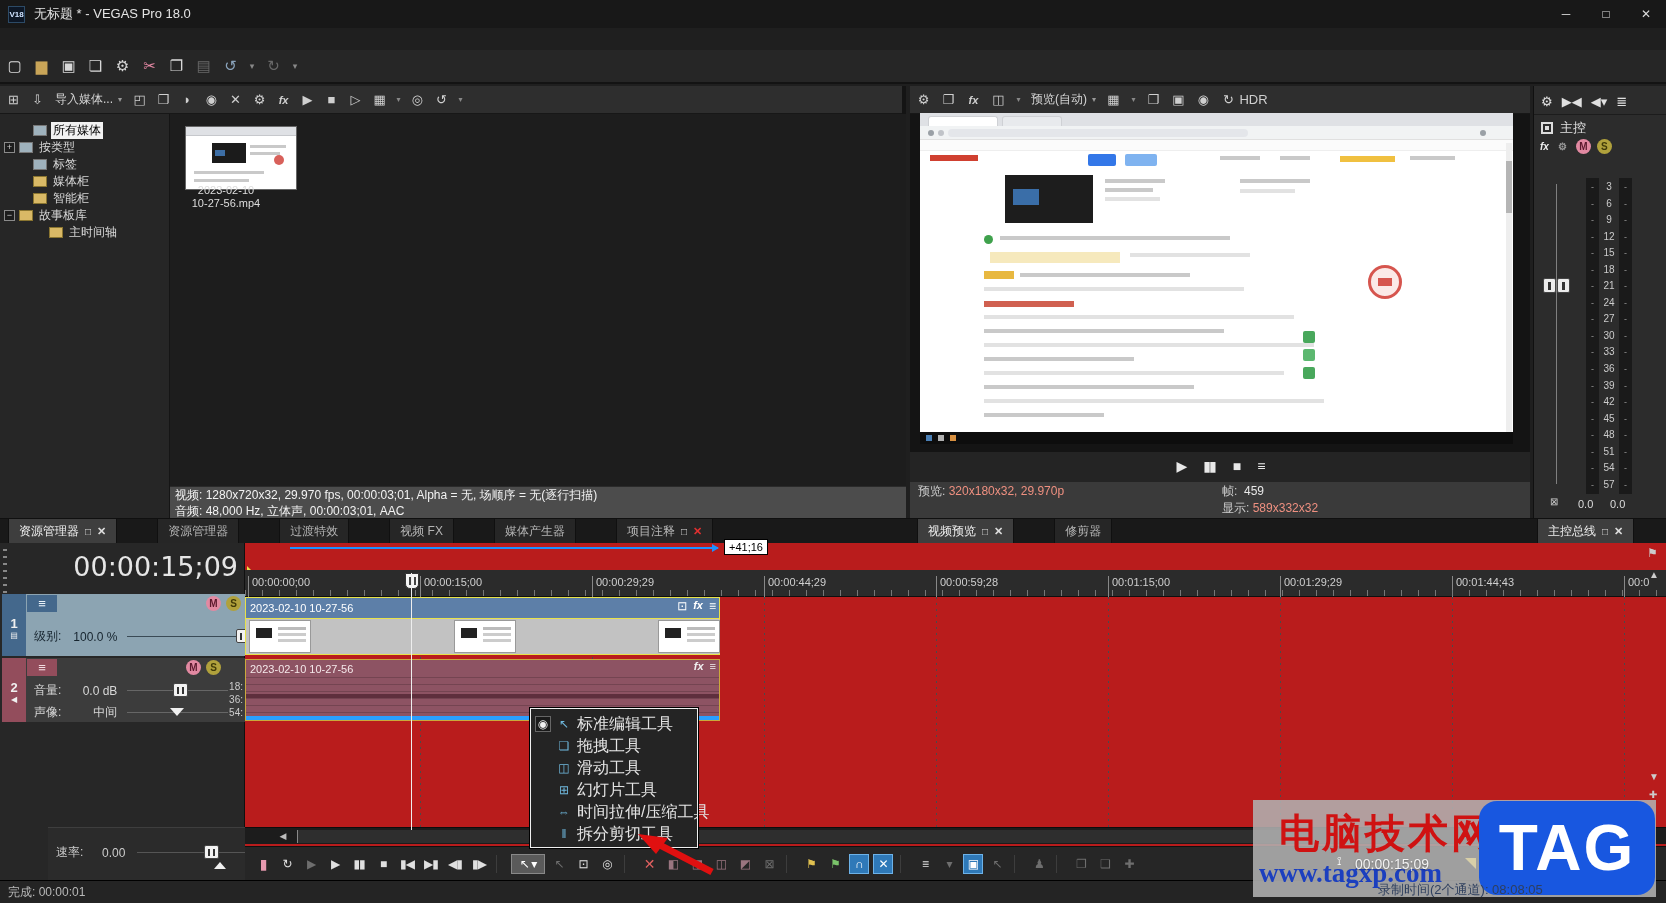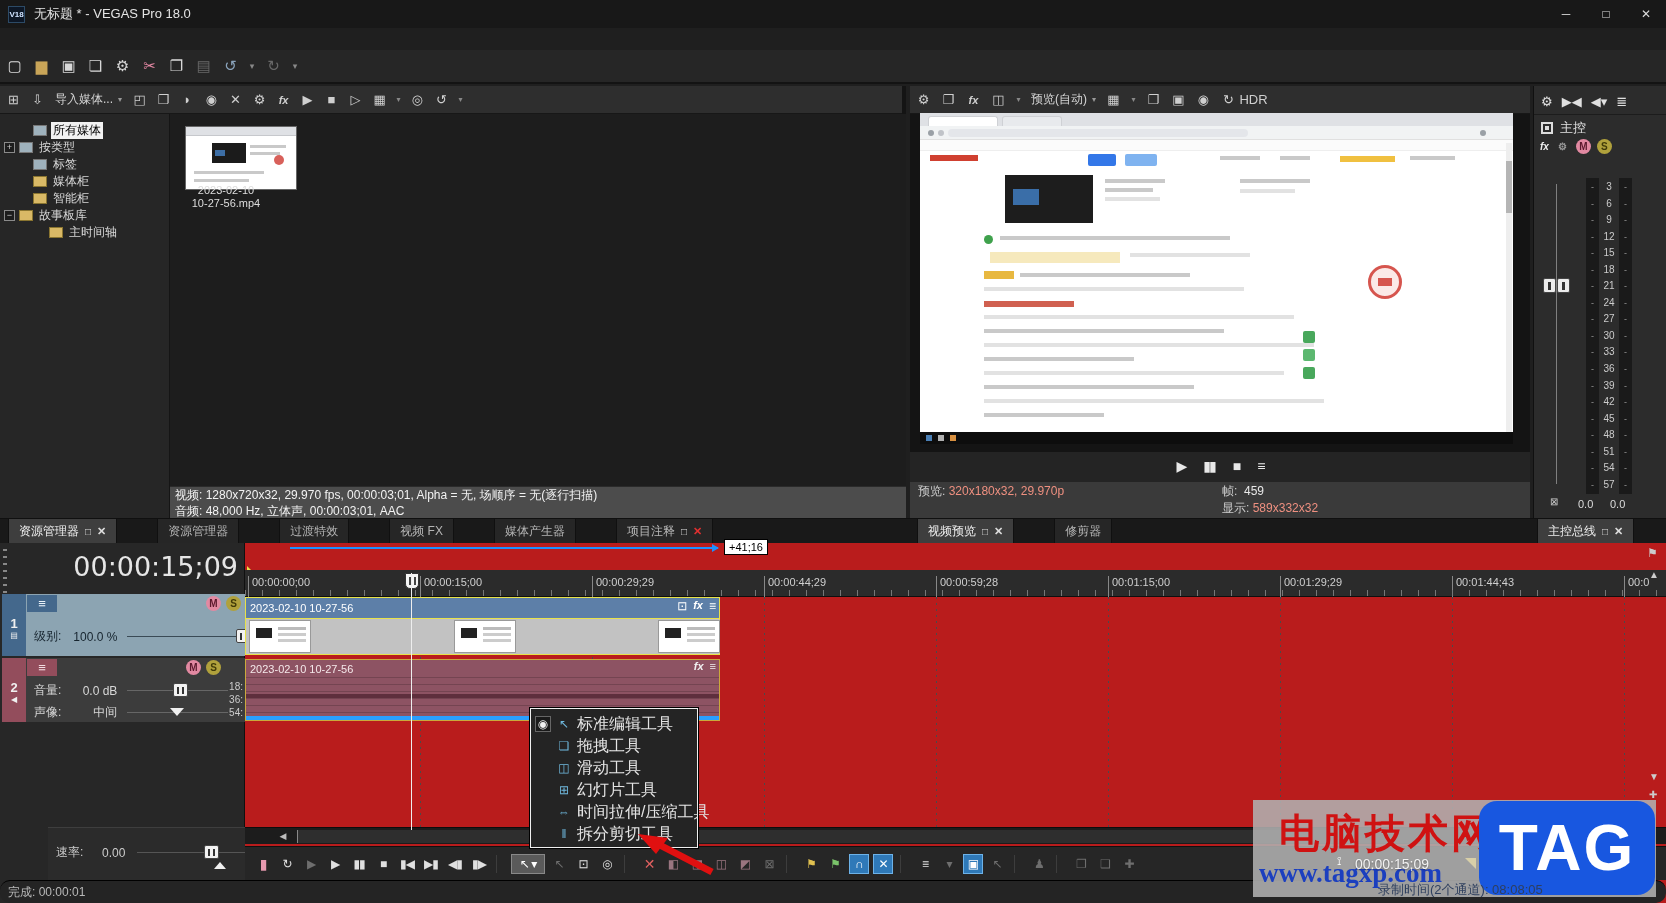--- a/index.html
+++ b/index.html
@@ -202,21 +202,21 @@
   .bt-ico.ic-pill-pink{color:#e79ab0;font-size:14px;}
   .bt-ico.ic-red{color:#e06060;font-size:14px;}
   .bt-ico.ic-dim{color:#6e6e6e;}
   .bt-ico.ic-dimpink{color:#9a7580;}
   .bt-ico.ic-yellow{color:#e0c050;}
   .bt-ico.ic-green{color:#7ac46a;}
   .bt-ico.ic-bluebox{background:#2f79b8;color:#fff;border:1px solid #6db2e8;}
   .bt-ico.tool-btn{background:#5a5a5a;border:1px solid #888;color:#fff;min-width:34px;}
 
   .status-bar{position:absolute;left:0;top:337px;width:1666px;height:23px;background:#242424;border-top:1px solid #000;
-              color:#b8b8b8;font-size:12px;line-height:22px;padding-left:8px;border-radius:10px;}
+              color:#b8b8b8;font-size:12px;line-height:22px;padding-left:8px;}
   .rate-panel{position:absolute;left:0;top:284px;width:245px;height:53px;background:#2b2b2b;border-top:1px solid #3e3e3e;margin-left:48px;}
   .rate-row{position:absolute;left:8px;top:16px;display:flex;align-items:center;width:230px;font-size:12px;color:#ccc;gap:6px;}
   .rate-tri{position:absolute;left:166px;top:34px;width:0;height:0;border-left:6px solid transparent;border-right:6px solid transparent;border-bottom:7px solid #f0f0f0;}
   .rgutter{position:absolute;color:#ccc;font-size:10px;}
 
   
   .watermark{position:absolute;left:1253px;top:800px;width:403px;height:97px;background:rgba(176,176,176,.88);z-index:40;}
   .wm-title{position:absolute;left:26px;top:6px;font-size:40px;font-weight:bold;color:#cf1212;letter-spacing:3px;
             font-family:"Liberation Serif",serif;}
   .wm-url{position:absolute;left:6px;top:58px;font-size:27px;font-weight:bold;color:#1b3fbf;font-family:"Liberation Serif",serif;}

